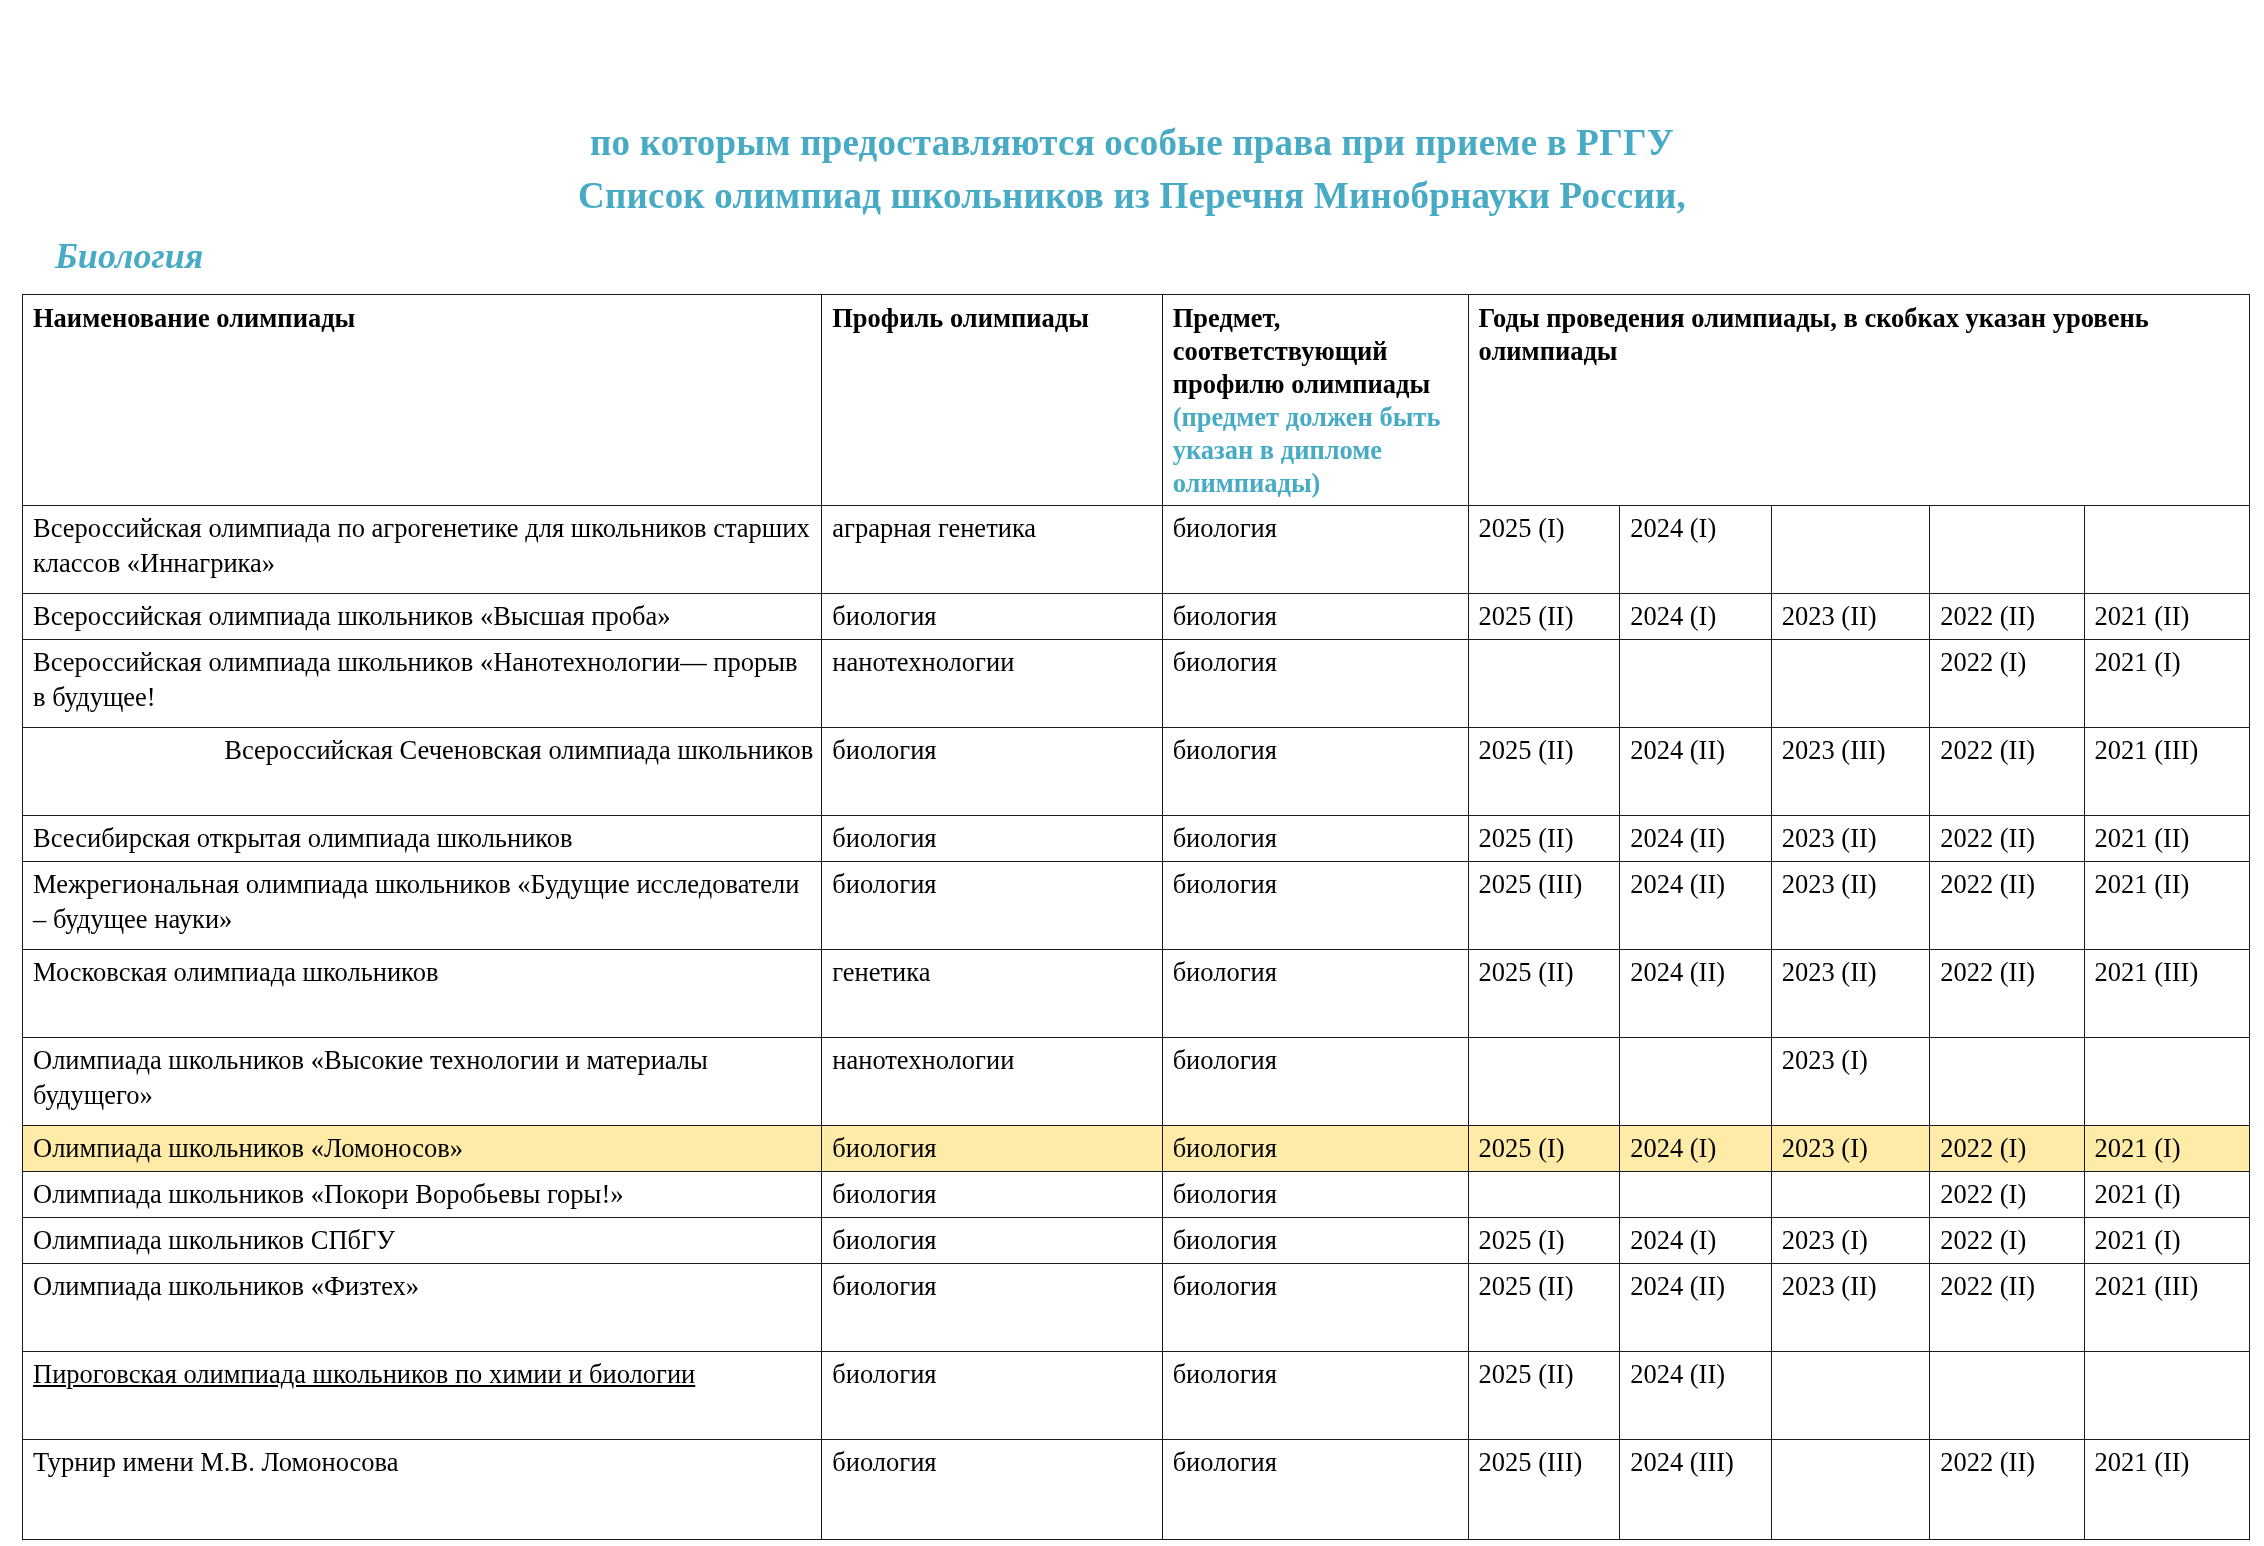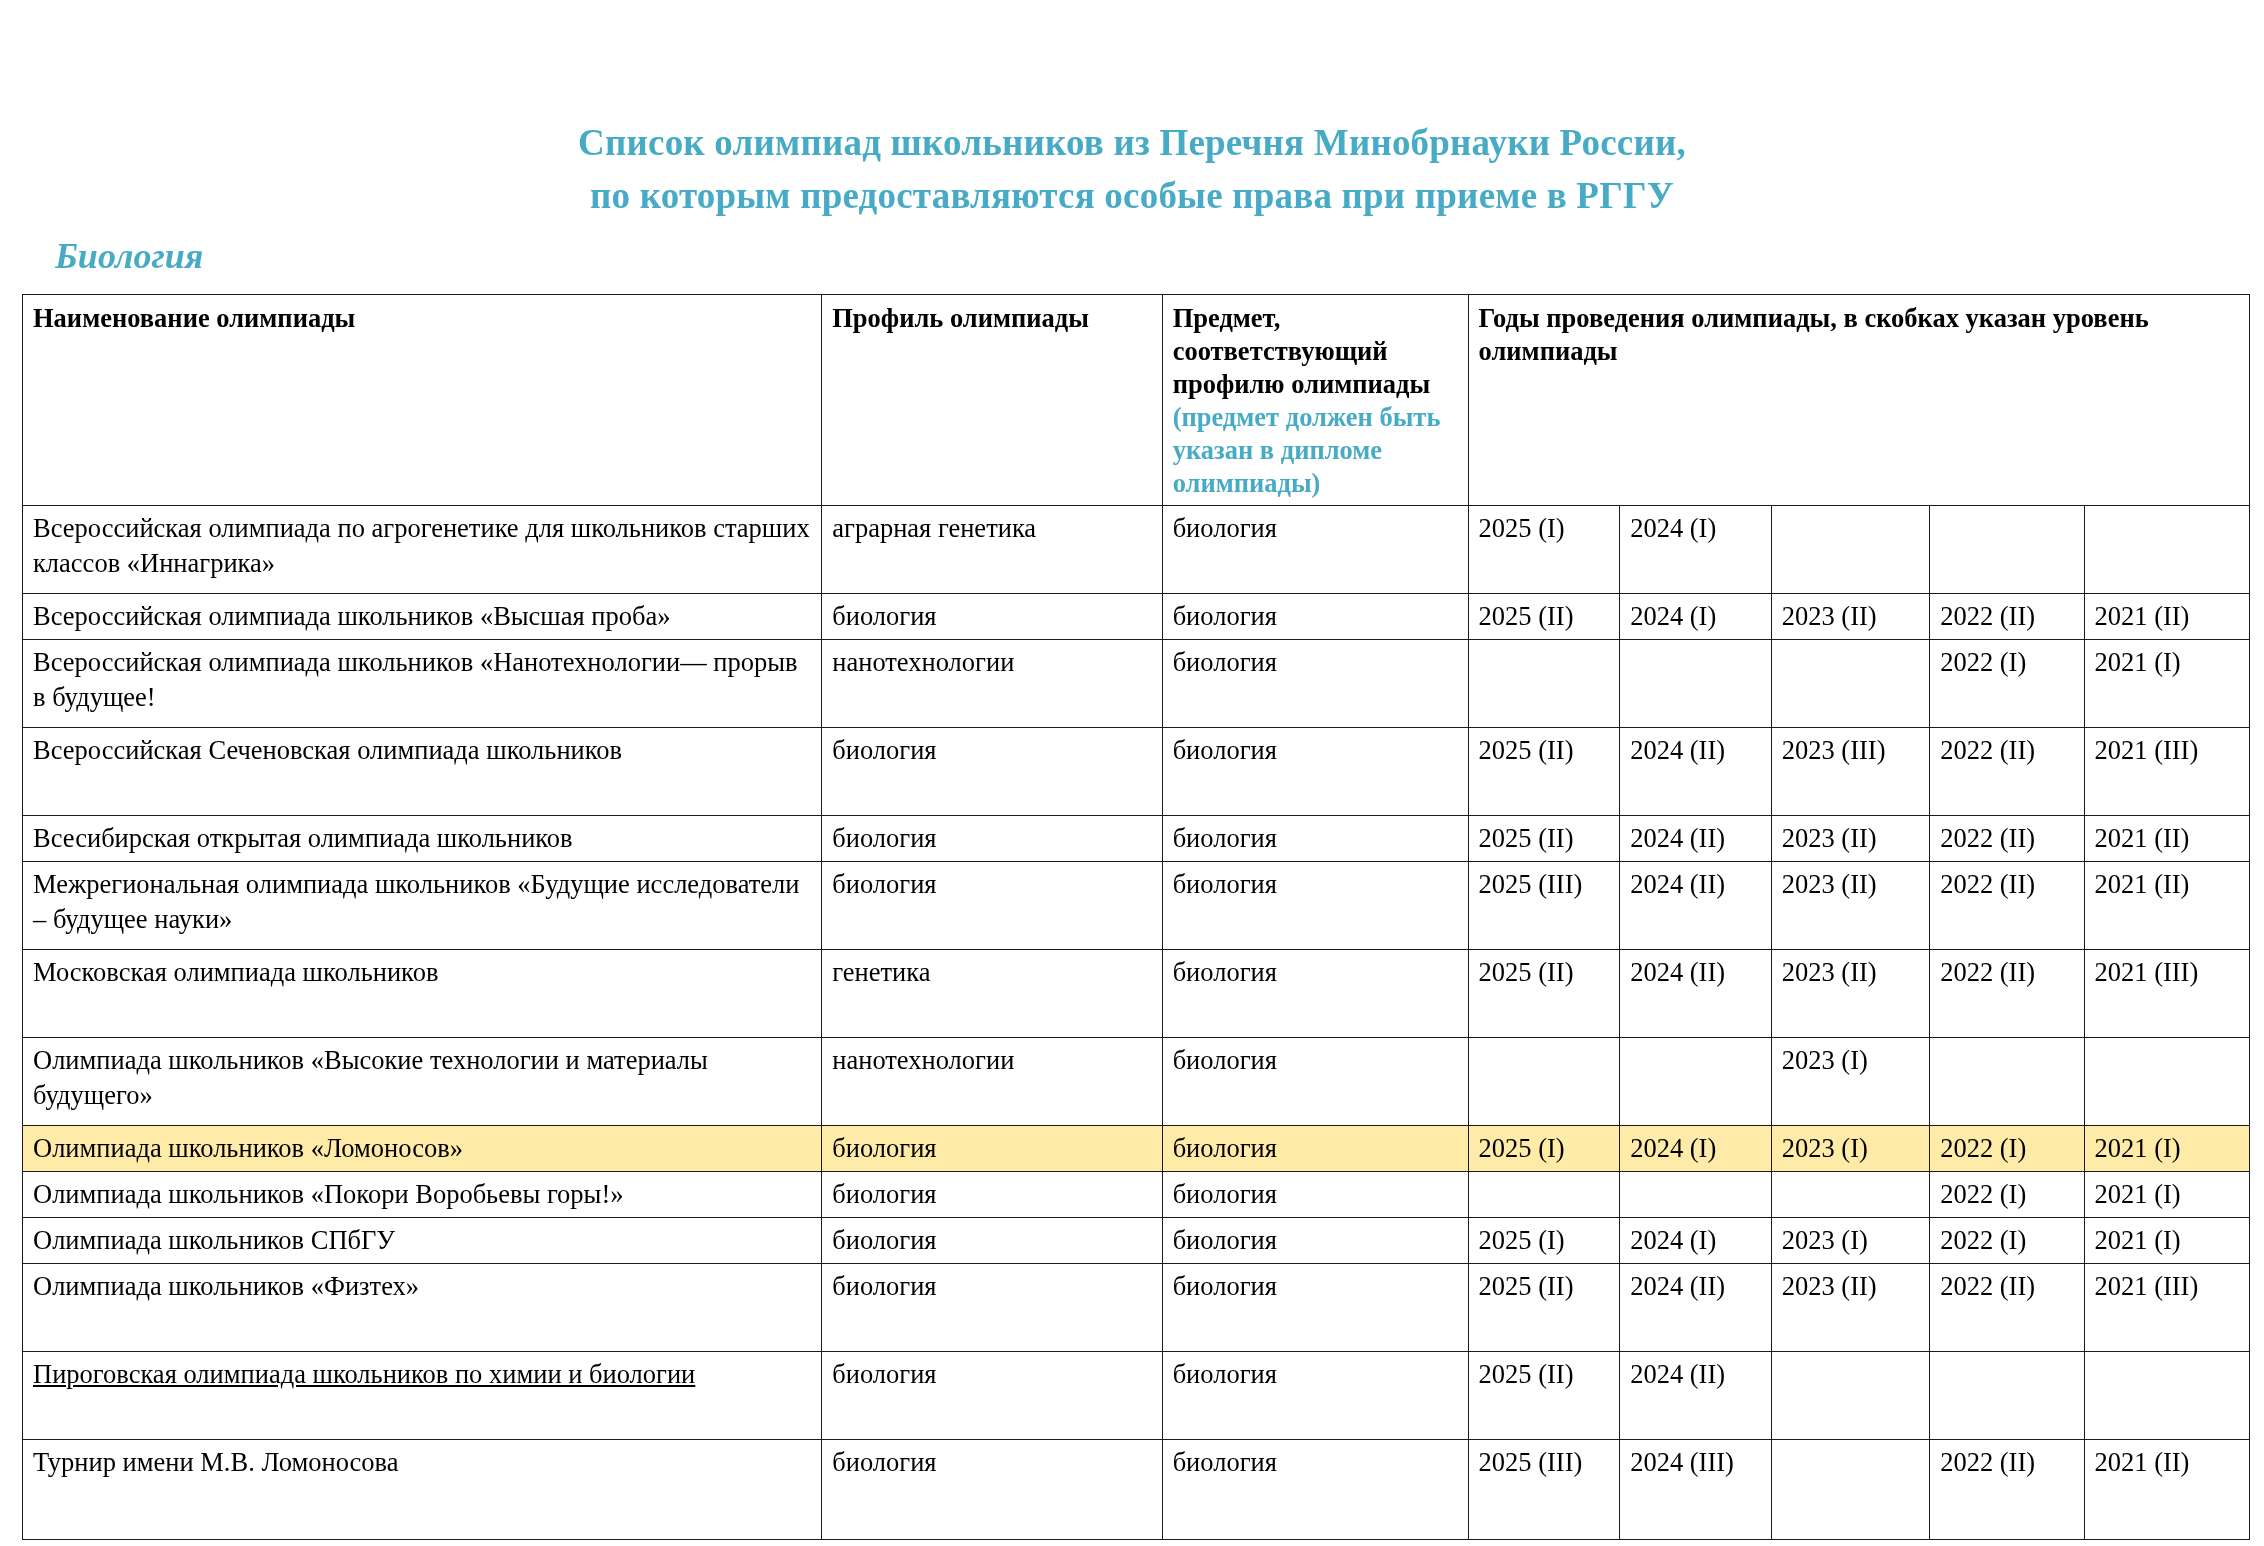--- a/index.html
+++ b/index.html
@@ -99,22 +99,22 @@
   tr.highlight td {
     background: #FFEBA8;
   }
 </style>
 </head>
 <body>
 
 <div class="page">
 
   <div class="title-block">
+    <div class="title-line">по которым предоставляются особые права при приеме в РГГУ</div>
     <div class="title-line">Список олимпиад школьников из Перечня Минобрнауки России,</div>
-    <div class="title-line">по которым предоставляются особые права при приеме в РГГУ</div>
   </div>
 
   <div class="section-heading">Биология</div>
 
   <div class="table-wrap">
     <table class="olymp">
       <colgroup>
         <col class="c-name">
         <col class="c-prof">
         <col class="c-subj">
@@ -160,21 +160,21 @@
             <td style="height: 88px;">Всероссийская олимпиада школьников «Нанотехнологии— прорыв в будущее!</td>
             <td>нанотехнологии</td>
             <td>биология</td>
             <td class="year"></td>
             <td class="year"></td>
             <td class="year"></td>
             <td class="year">2022 (I)</td>
             <td class="year">2021 (I)</td>
           </tr>
           <tr>
-            <td style="height: 88px;">Всероссийская Сеченовская олимпиада школьников</td>
+            <td style="height: 88px; text-align: right;">Всероссийская Сеченовская олимпиада школьников</td>
             <td>биология</td>
             <td>биология</td>
             <td class="year">2025 (II)</td>
             <td class="year">2024 (II)</td>
             <td class="year">2023 (III)</td>
             <td class="year">2022 (II)</td>
             <td class="year">2021 (III)</td>
           </tr>
           <tr>
             <td style="height: 44px; margin-left: 20px;">Всесибирская открытая олимпиада школьников</td>

